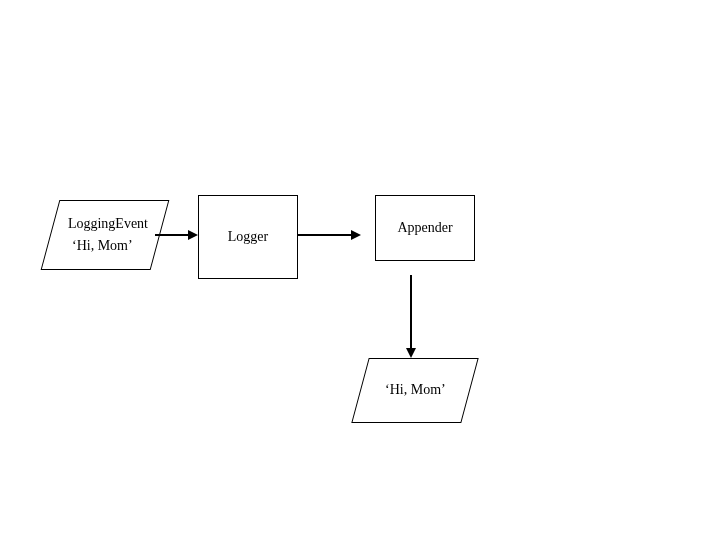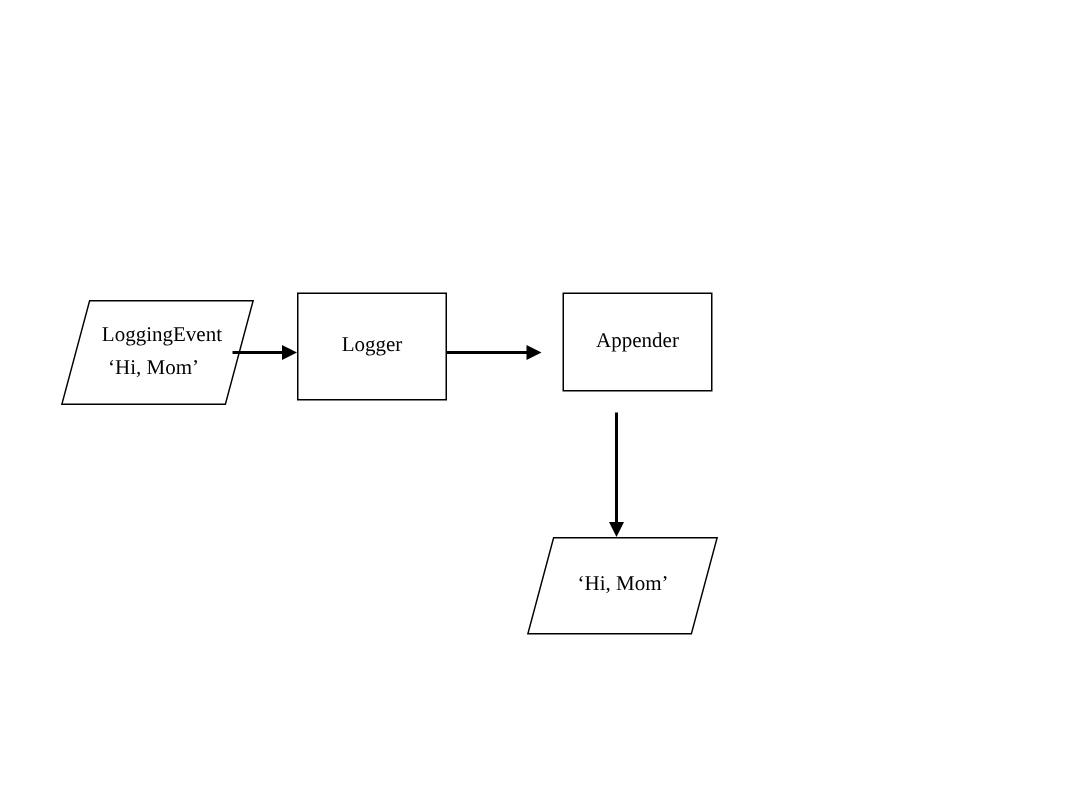--- a/index.html
+++ b/index.html
@@ -59,21 +59,21 @@
 <body>
 
 <div class="parallelogram" style="left:50px; top:200px; width:110px; height:70px;">
   <span>LoggingEvent</span>
   <span>‘Hi, Mom’</span>
 </div>
 
 <div class="arrow-line" style="left:155px; top:234px; width:35px; height:2px;"></div>
 <div class="arrow-head-right" style="left:188px; top:230px;"></div>
 
-<div class="box" style="left:198px; top:195px; width:100px; height:72px;">
+<div class="box" style="left:198px; top:195px; width:100px; height:84px;">
   <span>Logger</span>
 </div>
 
 <div class="arrow-line" style="left:298px; top:234px; width:55px; height:2px;"></div>
 <div class="arrow-head-right" style="left:351px; top:230px;"></div>
 
 <div class="box" style="left:375px; top:195px; width:100px; height:66px;">
   <span>Appender</span>
 </div>
 

